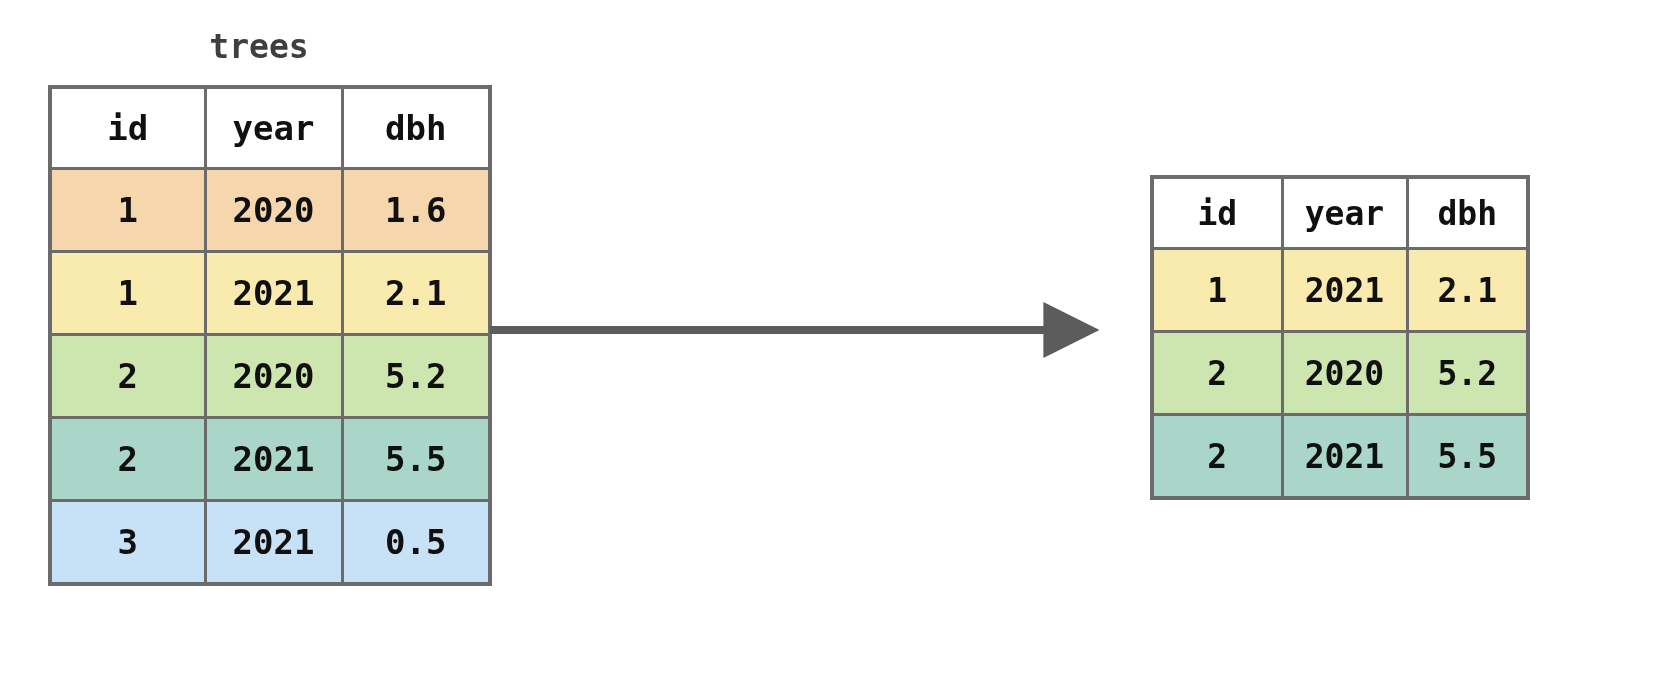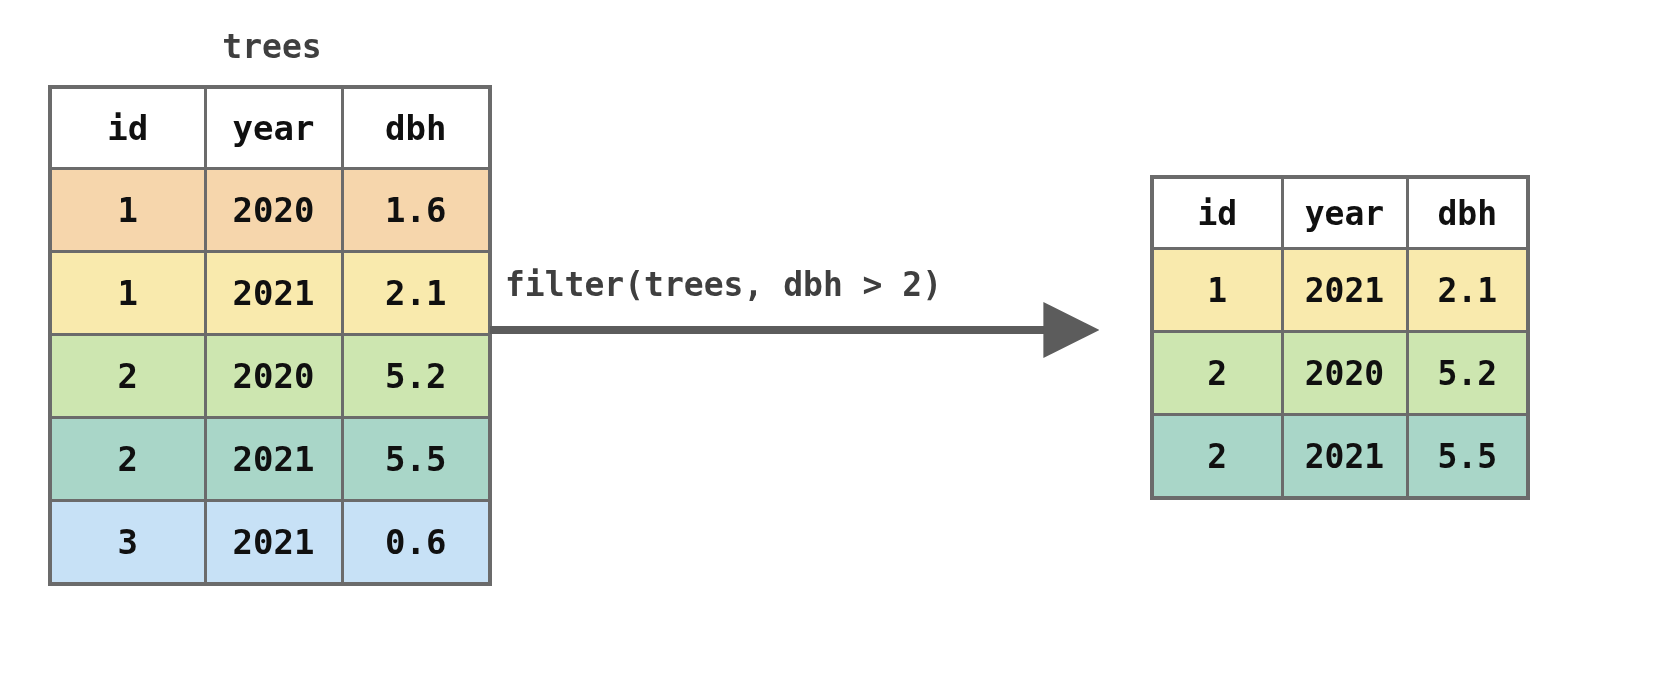--- a/index.html
+++ b/index.html
@@ -95,21 +95,21 @@
     color: #3f3f3f;
     white-space: pre;
     letter-spacing: 0px;
   }
 </style>
 </head>
 <body>
 
 <div id="canvas">
 
-  <div class="table-title" id="trees-title" style="left:52px; top:27px; width:440px;">trees</div>
+  <div class="table-title" id="trees-title" style="left:39px; top:27px; width:440px;">trees</div>
 
   <table class="tbl" id="tbl-trees">
     <colgroup>
       <col class="c-id">
         <col class="c-year">
         <col class="c-dbh">
     </colgroup>
     <thead>
       <tr>
         <th>id</th>
@@ -134,35 +134,34 @@
           <td style="background: rgb(205, 230, 176);">5.2</td>
         </tr>
         <tr>
           <td style="background: rgb(169, 214, 200);">2</td>
           <td style="background: rgb(169, 214, 200);">2021</td>
           <td style="background: rgb(169, 214, 200);">5.5</td>
         </tr>
         <tr>
           <td style="background: rgb(199, 225, 246);">3</td>
           <td style="background: rgb(199, 225, 246);">2021</td>
-          <td style="background: rgb(199, 225, 246);">0.6</td>
+          <td style="background: rgb(199, 225, 246);">0.5</td>
         </tr>
       </tbody>
   </table>
 
   <svg id="arrow-layer" viewBox="0 0 1662 678">
     <defs>
       <marker id="arrowhead" markerWidth="7" markerHeight="7" refX="0.2" refY="3.5" orient="auto" markerUnits="strokeWidth">
         <polygon points="0,0 7,3.5 0,7" fill="#5c5c5c"></polygon>
       </marker>
     </defs>
     <line x1="490" y1="330" x2="1045" y2="330" stroke="#5c5c5c" stroke-width="8" marker-end="url(#arrowhead)"></line>
   </svg>
 
-  <div class="arrow-label">filter(trees, dbh &gt; 2)</div>
 
   <table class="tbl" id="tbl-result">
     <colgroup>
       <col class="c-id">
         <col class="c-year">
         <col class="c-dbh">
     </colgroup>
     <thead>
       <tr>
         <th>id</th>

